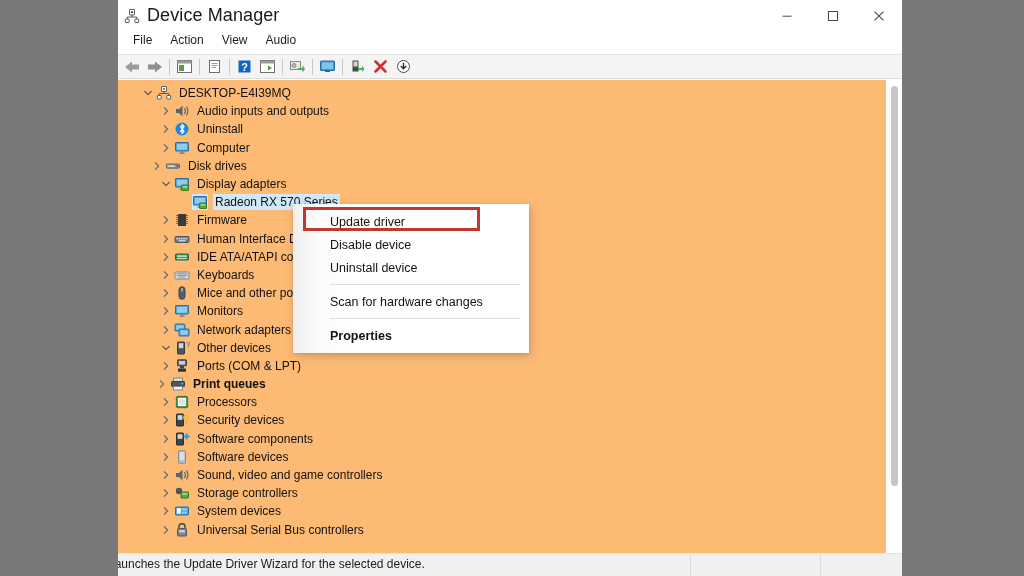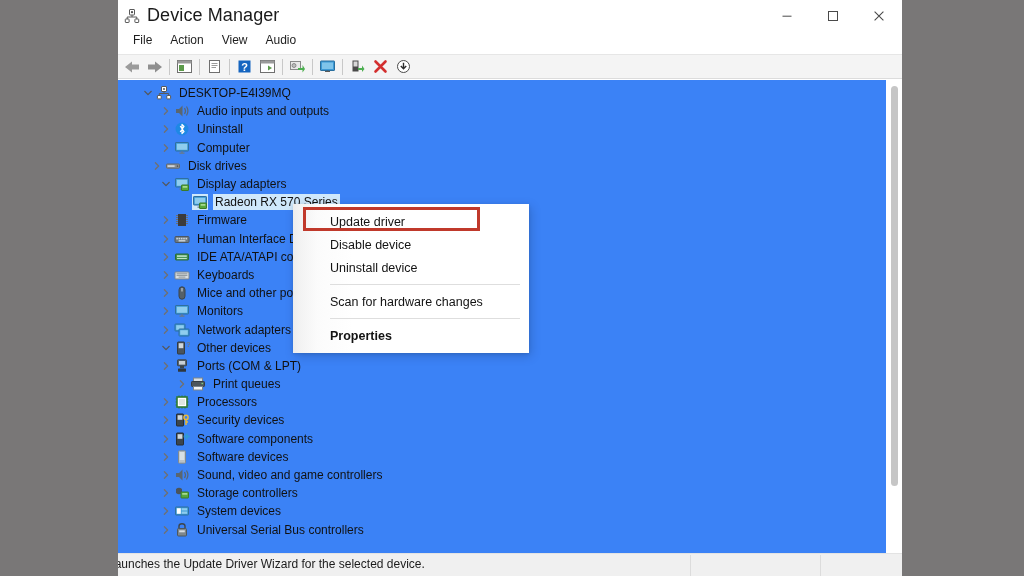--- a/index.html
+++ b/index.html
@@ -106,21 +106,21 @@
     background: #c8c8c8;
     margin: 0 3px;
     flex: none;
   }
 
   
   .treepane {
     position: absolute;
     left: 0; top: 80px;
     width: 784px; height: 473px;
-    background: #3b82f6;
+    background: #fdba74;
     overflow: hidden;
   }
   .treewrap {
     position: absolute;
     left: 0; top: 4px;
     width: 760px;
   }
   .trow {
     height: 18.2px;
     display: flex;
@@ -557,21 +557,21 @@
               </svg>
             </span>
             <span class="ticon"><svg width="16" height="16" viewBox="0 0 16 16">
                 <rect x="3.5" y="1.8" width="9" height="6" rx="0.6" fill="#5a646c" stroke="#3b444a"></rect>
                 <rect x="5" y="3" width="6" height="3.6" fill="#c9d0d5"></rect>
                 <rect x="6" y="7.8" width="4" height="2.6" fill="#3b444a"></rect>
                 <rect x="4" y="10.4" width="8" height="3.4" rx="0.5" fill="#2f373d"></rect>
               </svg></span>
             <span class="tlabel">Ports (COM &amp; LPT)</span>
           </div>
-          <div class="trow" style="padding-left: 56px;">
+          <div class="trow" style="padding-left: 36px; font-weight: bold;">
             <span class="twist">
               <svg width="10" height="10" viewBox="0 0 10 10">
                 <path d="M3.4 1.8 L6.6 5 L3.4 8.2" stroke="#707070" stroke-width="1.3" fill="none" stroke-linecap="round" stroke-linejoin="round"></path>
               </svg>
             </span>
             <span class="ticon"><svg width="16" height="16" viewBox="0 0 16 16">
                 <rect x="3.5" y="2" width="9" height="3.5" fill="#d9dee1" stroke="#7c858b"></rect>
                 <rect x="1.5" y="5.5" width="13" height="5" rx="0.8" fill="#4d565d" stroke="#343c41"></rect>
                 <rect x="3.5" y="10.5" width="9" height="3.5" fill="#f2f4f5" stroke="#7c858b"></rect>
                 <rect x="11.5" y="6.8" width="1.6" height="1.4" fill="#7fd17f"></rect>

